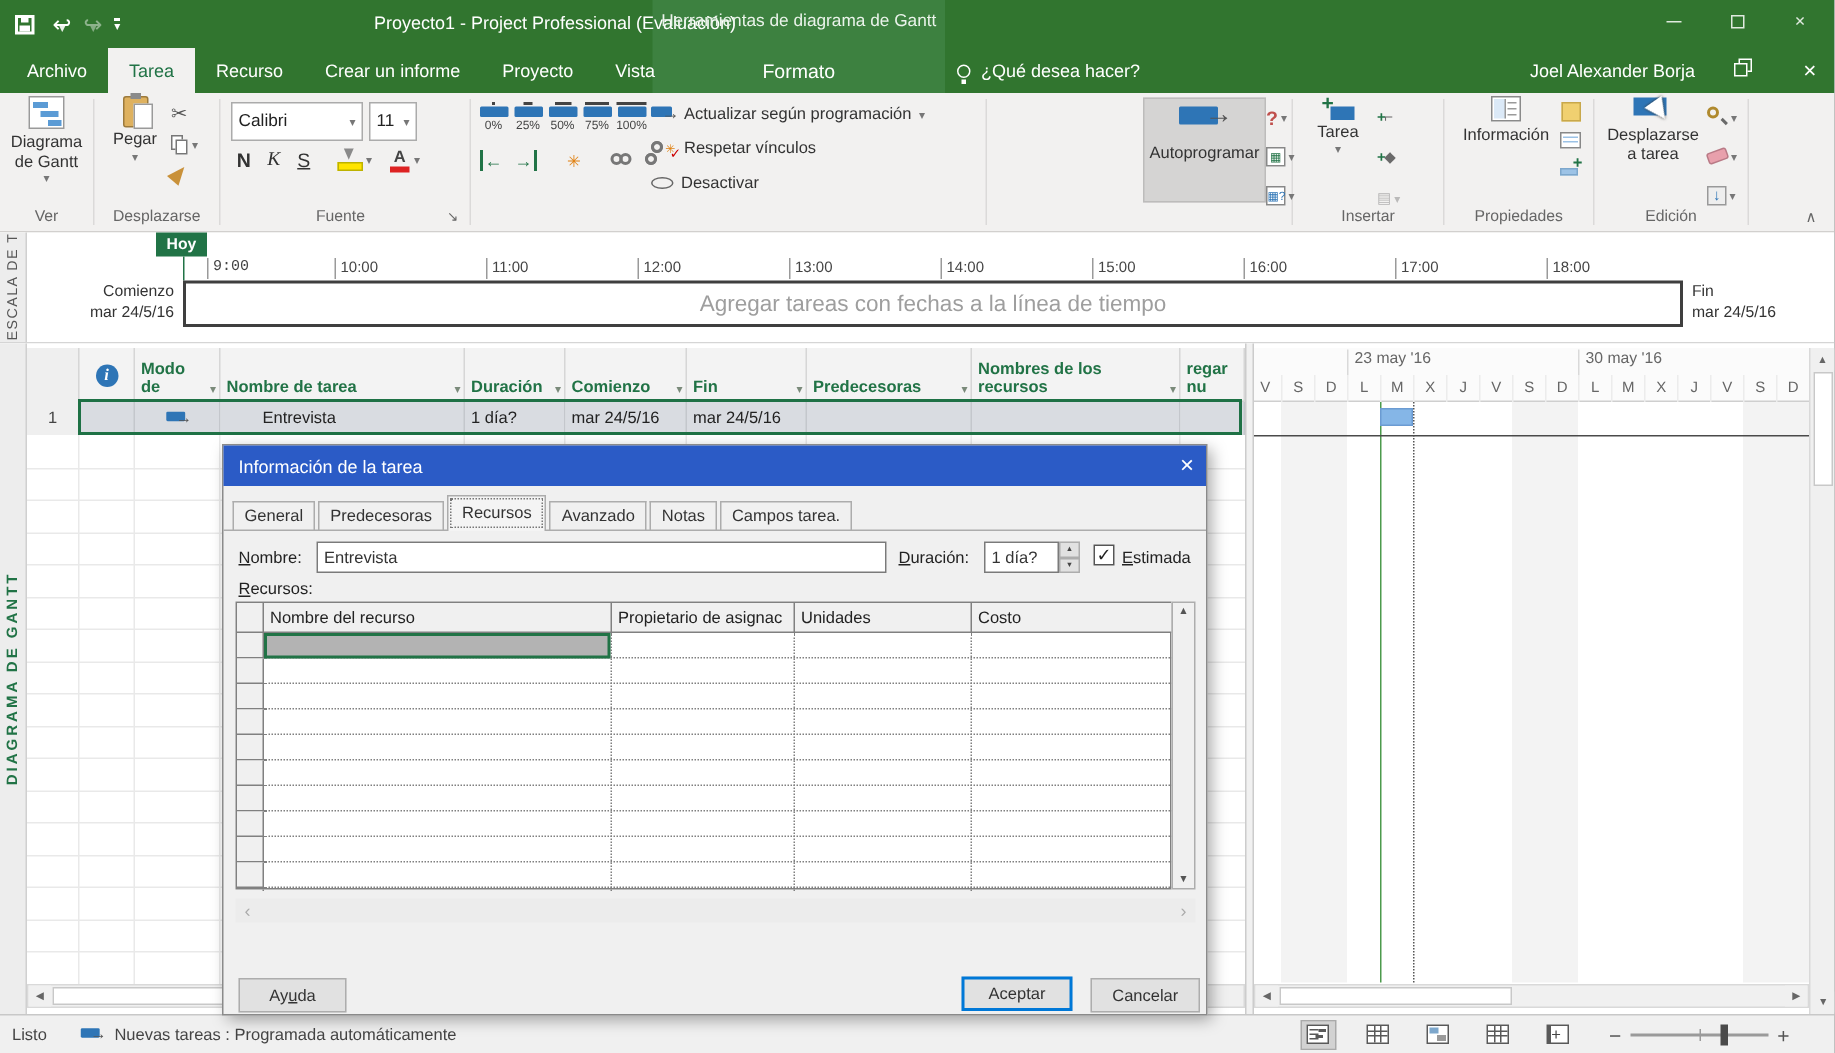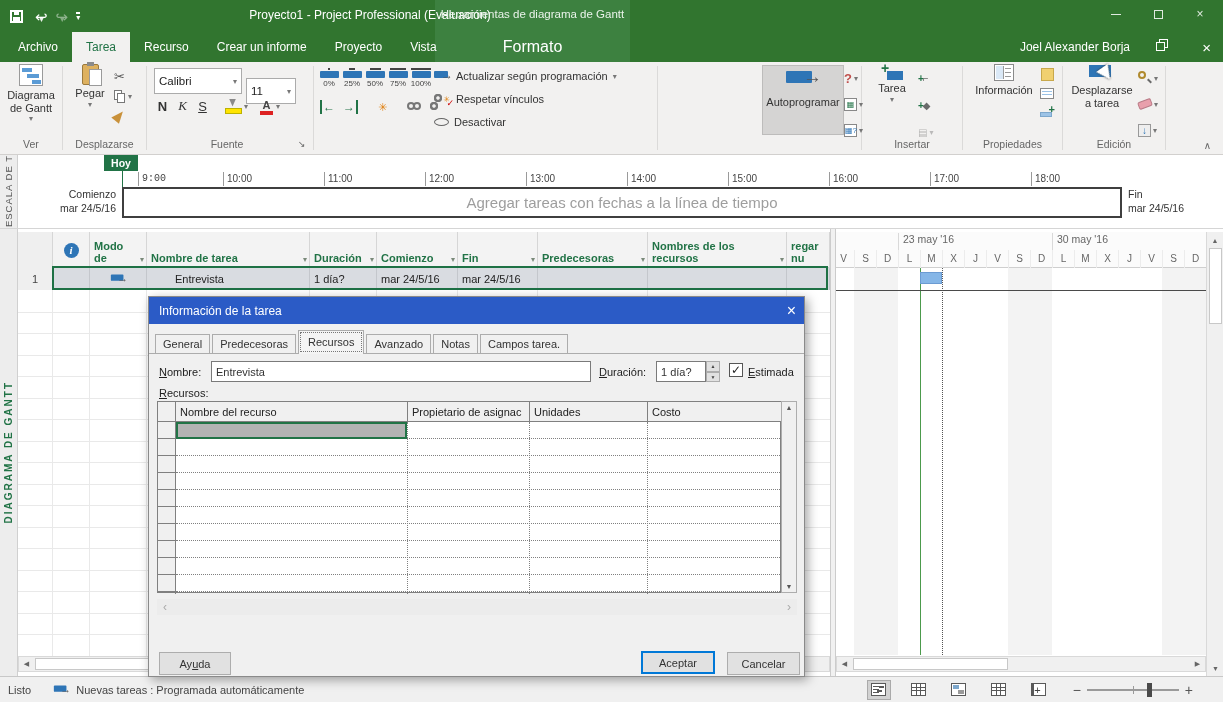--- a/index.html
+++ b/index.html
@@ -21,21 +21,21 @@
   .qmore{display:inline-block;border-top:2px solid #fff;font-size:8px;line-height:6px;padding-top:1px;}
   .wtitle{position:absolute;left:160px;top:8px;width:420px;text-align:center;color:#fff;font-size:12px;}
   .ctxtitle{position:absolute;left:435px;top:8px;width:195px;text-align:center;color:#eaf3ea;font-size:11.5px;}
   .winb{position:absolute;top:0;width:34px;height:28px;color:#fff;display:flex;align-items:center;justify-content:center;opacity:.85;font-size:12px;}
   .wmin span{display:block;width:10px;height:1px;background:#fff;}
   .wmax span{display:block;width:9px;height:9px;border:1px solid #fff;}
 
   .rtabs{position:absolute;left:4px;top:0;height:30px;display:flex;}
   .rtab{height:30px;padding:0 14px;display:flex;align-items:center;color:#fff;font-size:12px;cursor:default;}
   .rtab.active{background:#f2f1f0;color:#217346;}
-  .ctxtab{position:absolute;left:435px;top:0;width:195px;height:30px;display:flex;align-items:center;justify-content:center;color:#fff;font-size:16px;}
+  .ctxtab{position:absolute;left:435px;top:0;width:195px;height:30px;display:flex;align-items:center;justify-content:center;color:#fff;font-size:13px;}
   .tellme{position:absolute;left:638px;top:0;height:30px;display:flex;align-items:center;gap:7px;color:#fff;font-size:12px;}
   .bulb{width:9px;height:9px;border:1.5px solid #fff;border-radius:50%;position:relative;}
   .bulb:after{content:"";position:absolute;left:2px;top:9px;width:3px;height:3px;background:#fff;}
   .user{position:absolute;right:93px;top:0;height:30px;display:flex;align-items:center;color:#fff;font-size:12px;}
   .rest{position:absolute;right:55px;top:7px;width:12px;height:12px;}
   .rest i{position:absolute;border:1px solid #fff;width:9px;height:9px;}
   .rest i:first-child{left:3px;top:0;}
   .rest i:last-child{left:0;top:3px;background:#31752F;}
   .clx{position:absolute;right:12px;top:0;height:30px;display:flex;align-items:center;color:#fff;font-size:15px;}
 
@@ -231,20 +231,24 @@
     <div class="ctxbg" style="top:0;height:30px;"></div>
     <div class="rtabs" id="rtabs">
         <div class="rtab">Archivo</div>
         <div class="rtab active">Tarea</div>
         <div class="rtab">Recurso</div>
         <div class="rtab">Crear un informe</div>
         <div class="rtab">Proyecto</div>
         <div class="rtab">Vista</div>
       </div>
     <div class="ctxtab">Formato</div>
+    <div class="tellme">
+        <span class="bulb"></span>
+        <span>¿Qué desea hacer?</span>
+      </div>
     <div class="user">Joel Alexander Borja</div>
     <div class="rest">
         <i></i>
         <i></i>
       </div>
     <div class="clx">×</div>
   </div>
 
   <div class="ribbon">
     <div class="gsep" style="left:62px"></div>
@@ -286,21 +290,21 @@
       <span class="mini">
           <span class="ic-brush"></span>
         </span>
     </div>
     <div class="glabel" style="left:63px;width:83px;">Desplazarse</div>
 
     <div class="combo" style="left:154px;top:6px;width:88px;">
         <span>Calibri</span>
         <span class="car">▾</span>
       </div>
-    <div class="combo" style="left:246px;top:16px;width:50px;">
+    <div class="combo" style="left:246px;top:6px;width:32px;">
         <span>11</span>
         <span class="car">▾</span>
       </div>
     <div class="abs" style="left:154px;top:36px;display:flex;align-items:center;gap:3px;">
       <span class="fbtn" style="font-weight:bold;">N</span>
       <span class="fbtn ital">K</span>
       <span class="fbtn unders">S</span>
       <span style="width:8px"></span>
       <span class="ic-hl"></span>
         <span class="car">▾</span>

